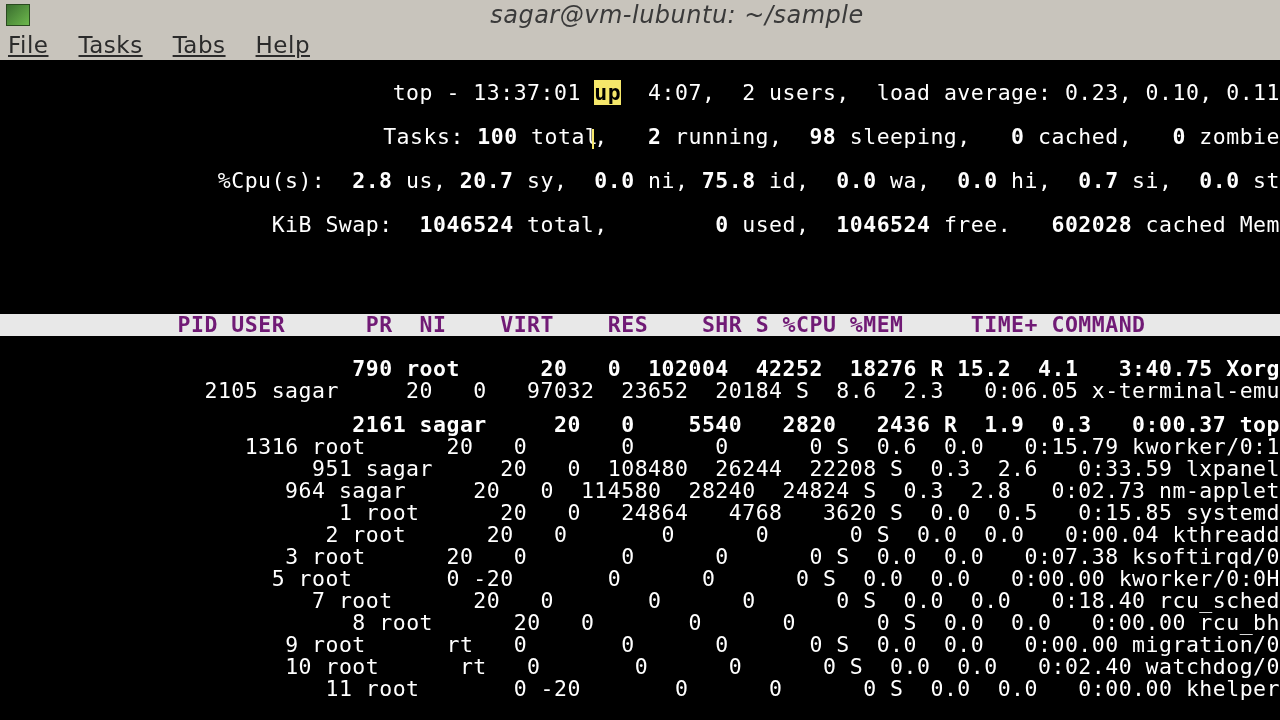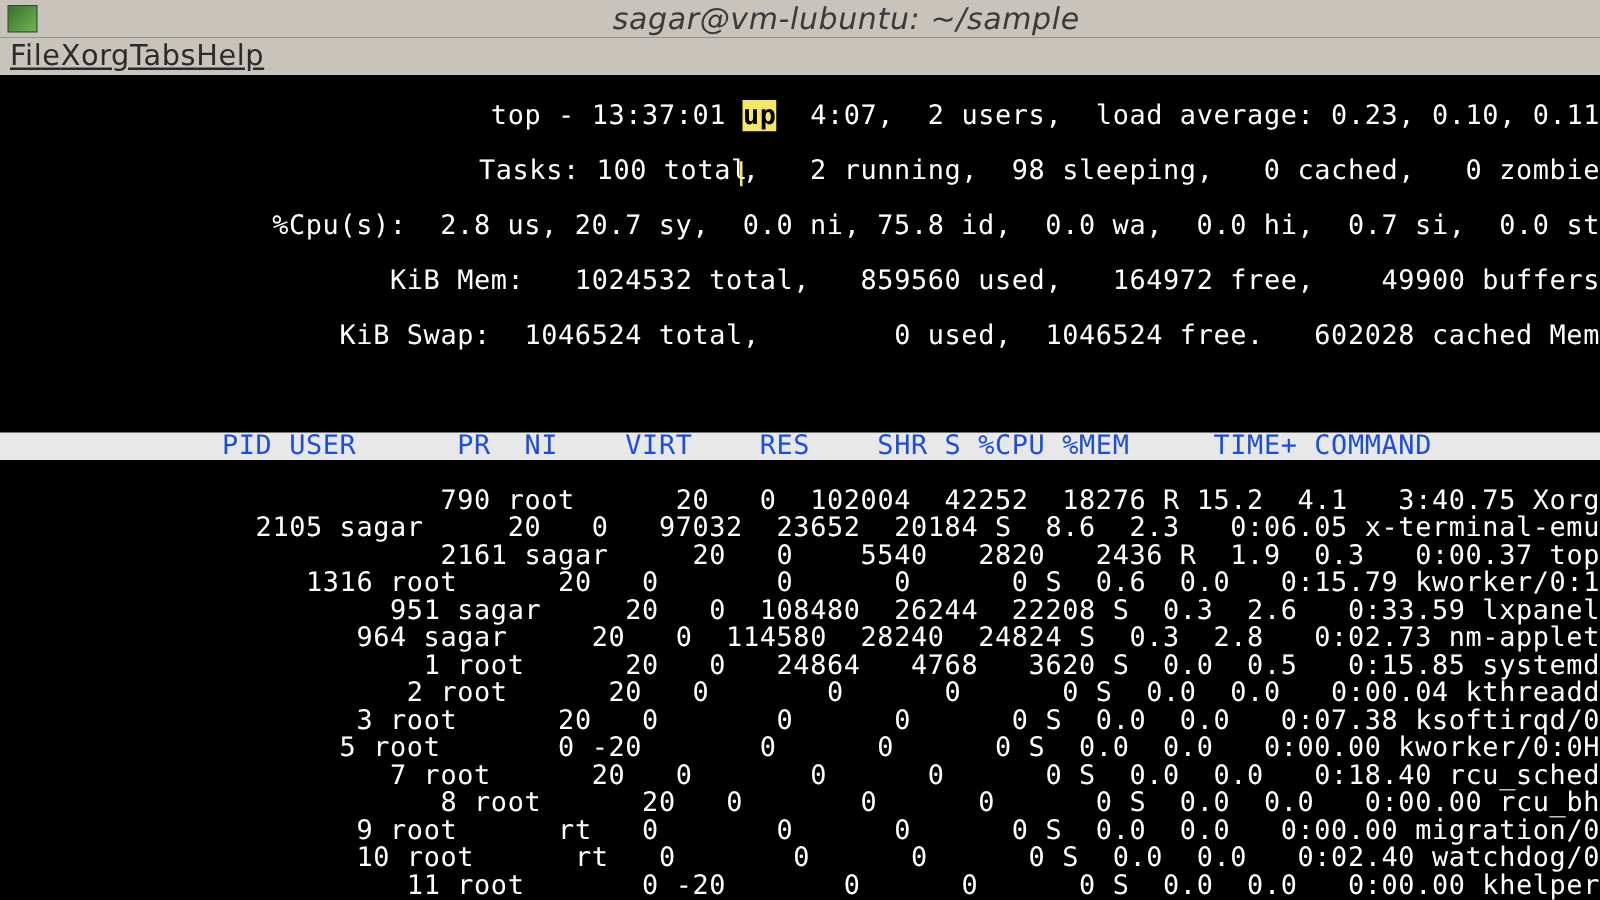--- a/index.html
+++ b/index.html
@@ -37,38 +37,39 @@
     font-style: italic;
     font-size: 24px;
     color: #3a3a3a;
     font-weight: 500;
   }
   .menubar {
     height: 30px;
     background: #c8c4bc;
     display: flex;
     align-items: center;
+    gap: 30px;
     padding-left: 8px;
     font-family: "DejaVu Sans", sans-serif;
     font-size: 23px;
     color: #2b2b2b;
   }
   .menubar .mi { text-decoration: underline; text-decoration-color: #2b2b2b; }
   .term {
     background: #000;
     color: #fff;
     white-space: pre;
     font-family: "DejaVu Sans Mono", "Liberation Mono", monospace;
   }
   .row { height: 22px; white-space: pre; text-align: right; }
-  .bold { font-weight: normal; }
+  .bold { font-weight: bold; margin-top: 12px; }
   .hl { background: #f5e76a; color: #000; font-weight: bold; }
   .hdr {
     background: #e8e8e8;
-    color: #1d4ed8;
+    color: #701a75;
     display: inline-block;
     width: 100%;
   }
   .cursor {
     display: inline-block;
     width: 2px;
     height: 20px;
     background: #f5e76a;
     vertical-align: text-bottom;
     margin-left: -6px;
@@ -76,27 +77,26 @@
 </style>
 </head>
 <body>
 
 <div class="titlebar">
   <div class="icon"></div>
   <div class="title">sagar@vm-lubuntu: ~/sample</div>
 </div>
 <div class="menubar">
   <span class="mi">File</span>
-  <span class="mi">Xorg</span>
+  <span class="mi">Tasks</span>
   <span class="mi">Tabs</span>
   <span class="mi">Help</span>
 </div>
 
 <div class="term">
 <div class="row"><span>top - 13:37:01 </span><span class="hl">up</span><span>  4:07,  2 users,  load average: 0.23, 0.10, 0.11</span></div>
 <div class="row"><span>Tasks: </span><span class="bold">100 </span><span>total</span><span class="cursor"></span><span>,   </span><span class="bold">2 </span><span>running,  </span><span class="bold">98 </span><span>sleeping,   </span><span class="bold">0 </span><span>cached,   </span><span class="bold">0 </span><span>zombie</span></div>
 <div class="row"><span>%Cpu(s):  </span><span class="bold">2.8 </span><span>us, </span><span class="bold">20.7 </span><span>sy,  </span><span class="bold">0.0 </span><span>ni, </span><span class="bold">75.8 </span><span>id,  </span><span class="bold">0.0 </span><span>wa,  </span><span class="bold">0.0 </span><span>hi,  </span><span class="bold">0.7 </span><span>si,  </span><span class="bold">0.0 </span><span>st</span></div>
-<div class="row"><span>KiB Mem:   </span><span class="bold">1024532 </span><span>total,   </span><span class="bold">859560 </span><span>used,   </span><span class="bold">164972 </span><span>free,    </span><span class="bold">49900 </span><span>buffers</span></div>
 <div class="row"><span>KiB Swap:  </span><span class="bold">1046524 </span><span>total,        </span><span class="bold">0 </span><span>used,  </span><span class="bold">1046524 </span><span>free.   </span><span class="bold">602028 </span><span>cached Mem</span></div>
 <div class="row"> </div>
 <div class="row"><span class="hdr bold">  PID USER      PR  NI    VIRT    RES    SHR S %CPU %MEM     TIME+ COMMAND          </span></div>
 <div id="proc-rows"><div class="row bold">  790 root      20   0  102004  42252  18276 R 15.2  4.1   3:40.75 Xorg</div><div class="row"> 2105 sagar     20   0   97032  23652  20184 S  8.6  2.3   0:06.05 x-terminal-emu</div><div class="row bold"> 2161 sagar     20   0    5540   2820   2436 R  1.9  0.3   0:00.37 top</div><div class="row"> 1316 root      20   0       0      0      0 S  0.6  0.0   0:15.79 kworker/0:1</div><div class="row">  951 sagar     20   0  108480  26244  22208 S  0.3  2.6   0:33.59 lxpanel</div><div class="row">  964 sagar     20   0  114580  28240  24824 S  0.3  2.8   0:02.73 nm-applet</div><div class="row">    1 root      20   0   24864   4768   3620 S  0.0  0.5   0:15.85 systemd</div><div class="row">    2 root      20   0       0      0      0 S  0.0  0.0   0:00.04 kthreadd</div><div class="row">    3 root      20   0       0      0      0 S  0.0  0.0   0:07.38 ksoftirqd/0</div><div class="row">    5 root       0 -20       0      0      0 S  0.0  0.0   0:00.00 kworker/0:0H</div><div class="row">    7 root      20   0       0      0      0 S  0.0  0.0   0:18.40 rcu_sched</div><div class="row">    8 root      20   0       0      0      0 S  0.0  0.0   0:00.00 rcu_bh</div><div class="row">    9 root      rt   0       0      0      0 S  0.0  0.0   0:00.00 migration/0</div><div class="row">   10 root      rt   0       0      0      0 S  0.0  0.0   0:02.40 watchdog/0</div><div class="row">   11 root       0 -20       0      0      0 S  0.0  0.0   0:00.00 khelper</div></div>
 </div>
 
 </body></html>

